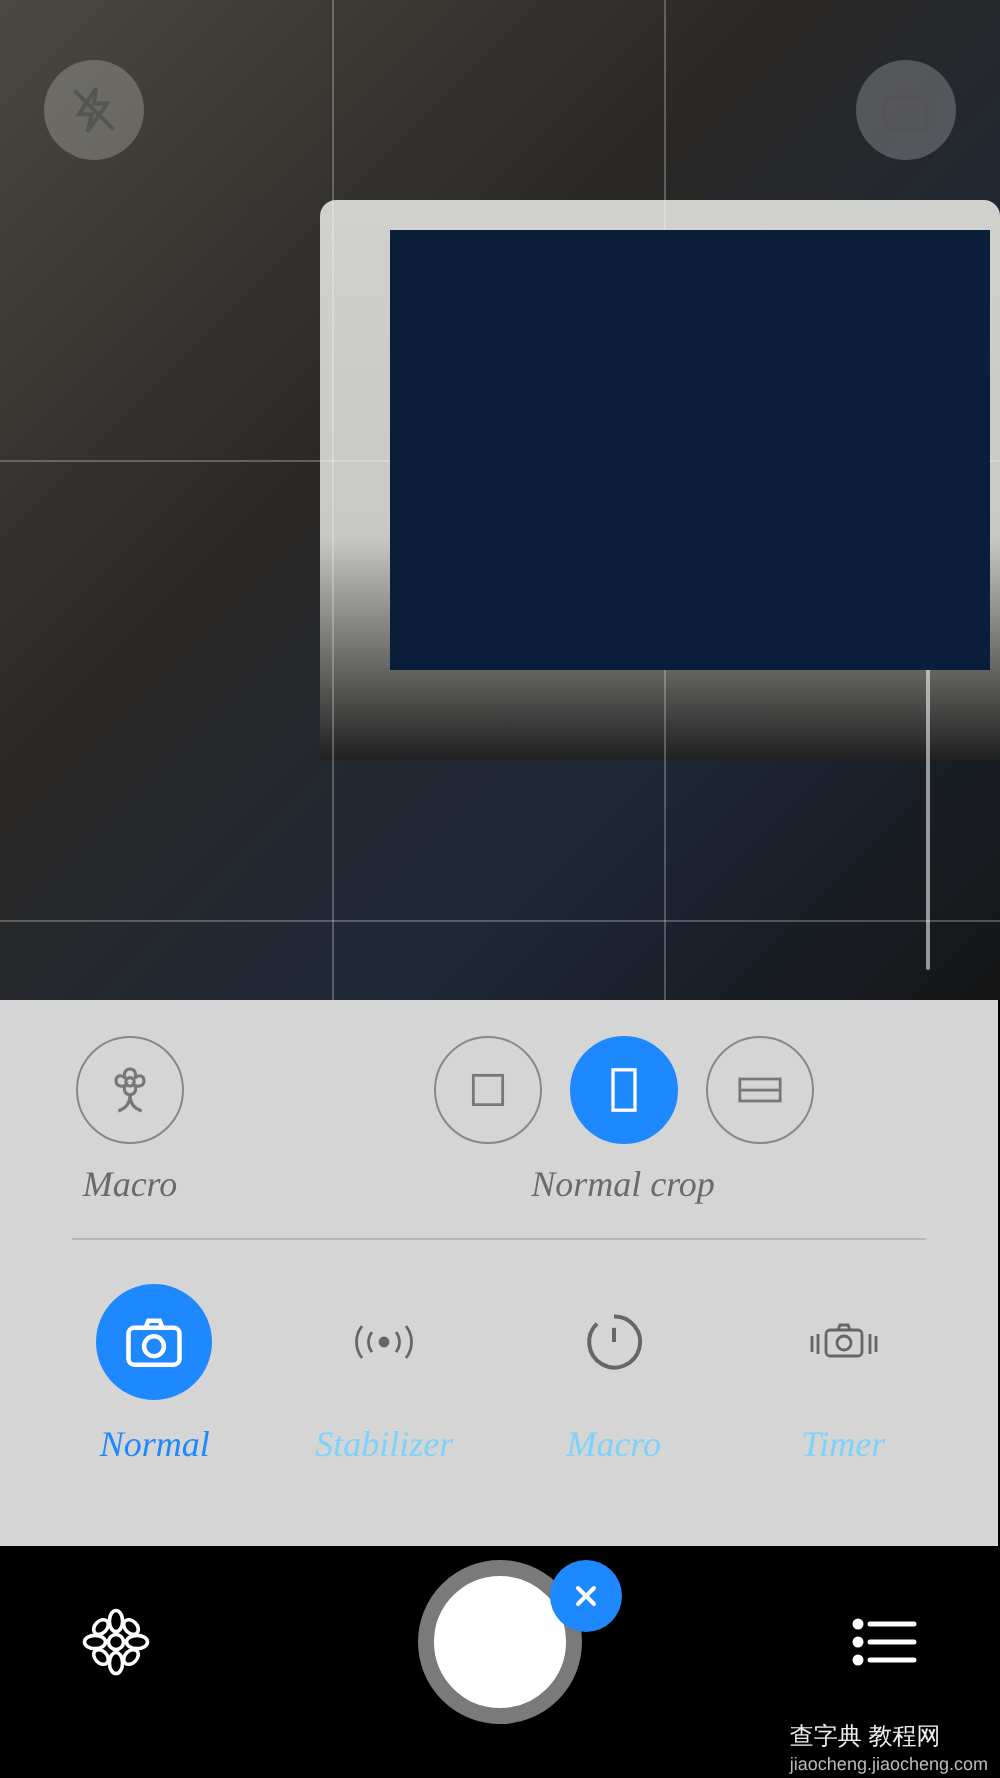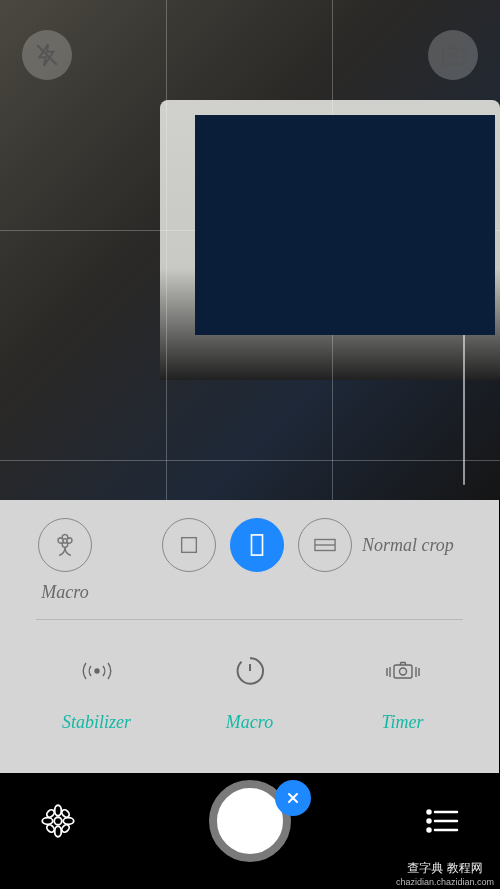--- a/index.html
+++ b/index.html
@@ -38,51 +38,51 @@
     
     .panel {
       position: absolute; top: 500px; left: 0; right: 1px; height: 278px;
       background: rgba(250,250,250,0.85); backdrop-filter: blur(10px);
       padding: 18px 0 0;
     }
     .row1 { display: flex; align-items: flex-start; padding: 0 38px; gap: 70px; }
     .macro-block { display: flex; flex-direction: column; align-items: center; gap: 10px; }
     .macro-icon-wrap { width: 54px; height: 54px; border: 1px solid #888; border-radius: 50%;
       display: flex; align-items: center; justify-content: center; cursor: pointer; }
-    .crop-block { flex: 1; display: flex; flex-direction: row; align-items: center; gap: 10px; }
+    .crop-block { flex: 1; display: flex; flex-direction: column; align-items: center; gap: 10px; }
     .crop-options { display: flex; gap: 14px; }
     .crop-option { width: 54px; height: 54px; border: 1px solid #888; border-radius: 50%;
       display: flex; align-items: center; justify-content: center; cursor: pointer; }
     .crop-option.sel { background: #1e88ff; border-color: #1e88ff; }
     .panel-label { color: #6a6a6a; font-style: italic; font-size: 18px; font-family: Georgia, serif; }
     
     .divider { height: 1px; background: #b8b8b8; margin: 16px 36px 0; }
     
     .row2 { display: flex; justify-content: space-around; padding: 22px 20px 0; }
     .mode-block { display: flex; flex-direction: column; align-items: center; gap: 12px; width: 110px; }
     .mode-icon-wrap { width: 58px; height: 58px; display: flex; align-items: center;
       justify-content: center; border-radius: 50%; cursor: pointer; }
     .mode-icon-wrap.sel { background: #1e88ff; }
-    .mode-label { color: #14b8a6; font-style: italic; font-size: 18px; font-family: Georgia, serif; }
+    .mode-label { color: #7dd3fc; font-style: italic; font-size: 18px; font-family: Georgia, serif; }
     .mode-label.sel { color: #1e88ff; }
     
     .bottom-bar { position: absolute; bottom: 20px; left: 0; right: 0; height: 96px;
       background: #000; display: flex; align-items: center; justify-content: space-between;
       padding: 0 36px; }
     .gallery-btn, .menu-btn { width: 44px; height: 44px; display: flex;
       align-items: center; justify-content: center; cursor: pointer; }
     .shutter-wrap { position: relative; }
     .shutter { width: 82px; height: 82px; border-radius: 50%; border: 8px solid #7a7a7a;
       background: #fff; cursor: pointer; }
     .close-badge { position: absolute; top: 0; right: -20px; width: 36px; height: 36px;
       border-radius: 50%; background: #1e88ff; display: flex; align-items: center;
       justify-content: center; cursor: pointer; }
     
     .watermark { position: absolute; bottom: 0; right: 0; color: #eee; font-size: 12px;
-      background: rgba(0,0,0,0.3); padding: 2px 6px; text-align: center; margin-left: 11px; }
+      background: rgba(0,0,0,0.3); padding: 2px 6px; text-align: left; margin-left: 11px; }
     .watermark .sub { font-size: 9px; color: #bbb; }
   </style>
 </head>
 <body>
 
 <div class="viewfinder">
   <div class="grid-line grid-v1"></div>
   <div class="grid-line grid-v2"></div>
   <div class="grid-line grid-h1"></div>
   <div class="grid-line grid-h2"></div>
@@ -138,20 +138,30 @@
         </div>
       </div>
       <div class="panel-label">Normal crop</div>
     </div>
   </div>
 
   <div class="divider"></div>
 
   <div class="row2">
     <div class="mode-block">
+      <div class="mode-icon-wrap sel">
+        <svg width="34" height="34" viewBox="0 0 24 24" fill="none" stroke="#fff" stroke-width="1.6">
+          <rect x="3" y="7" width="18" height="13" rx="2"></rect>
+          <circle cx="12" cy="13.5" r="3.5"></circle>
+          <path d="M9 7 L10 4.5 L14 4.5 L15 7"></path>
+        </svg>
+      </div>
+      <div class="mode-label sel">Normal</div>
+    </div>
+    <div class="mode-block">
       <div class="mode-icon-wrap">
         <svg width="40" height="34" viewBox="0 0 40 24" fill="none" stroke="#666" stroke-width="1.4">
           <circle cx="20" cy="12" r="2" fill="#666"></circle>
           <path d="M14 7 A8 8 0 0 0 14 17 M26 7 A8 8 0 0 1 26 17"></path>
           <path d="M9 4 A13 13 0 0 0 9 20 M31 4 A13 13 0 0 1 31 20"></path>
         </svg>
       </div>
       <div class="mode-label">Stabilizer</div>
     </div>
     <div class="mode-block">
@@ -207,14 +217,14 @@
       <circle cx="4" cy="14" r="1.5" fill="#fff"></circle>
         <line x1="10" y1="14" x2="32" y2="14"></line>
       <circle cx="4" cy="23" r="1.5" fill="#fff"></circle>
         <line x1="10" y1="23" x2="32" y2="23"></line>
     </svg>
   </div>
 </div>
 
 <div class="watermark">
   <div>查字典 教程网</div>
-  <div class="sub">chazidian.chazidian.com</div>
+  <div class="sub">jiaocheng.jiaocheng.com</div>
 </div>
 
 </body></html>

